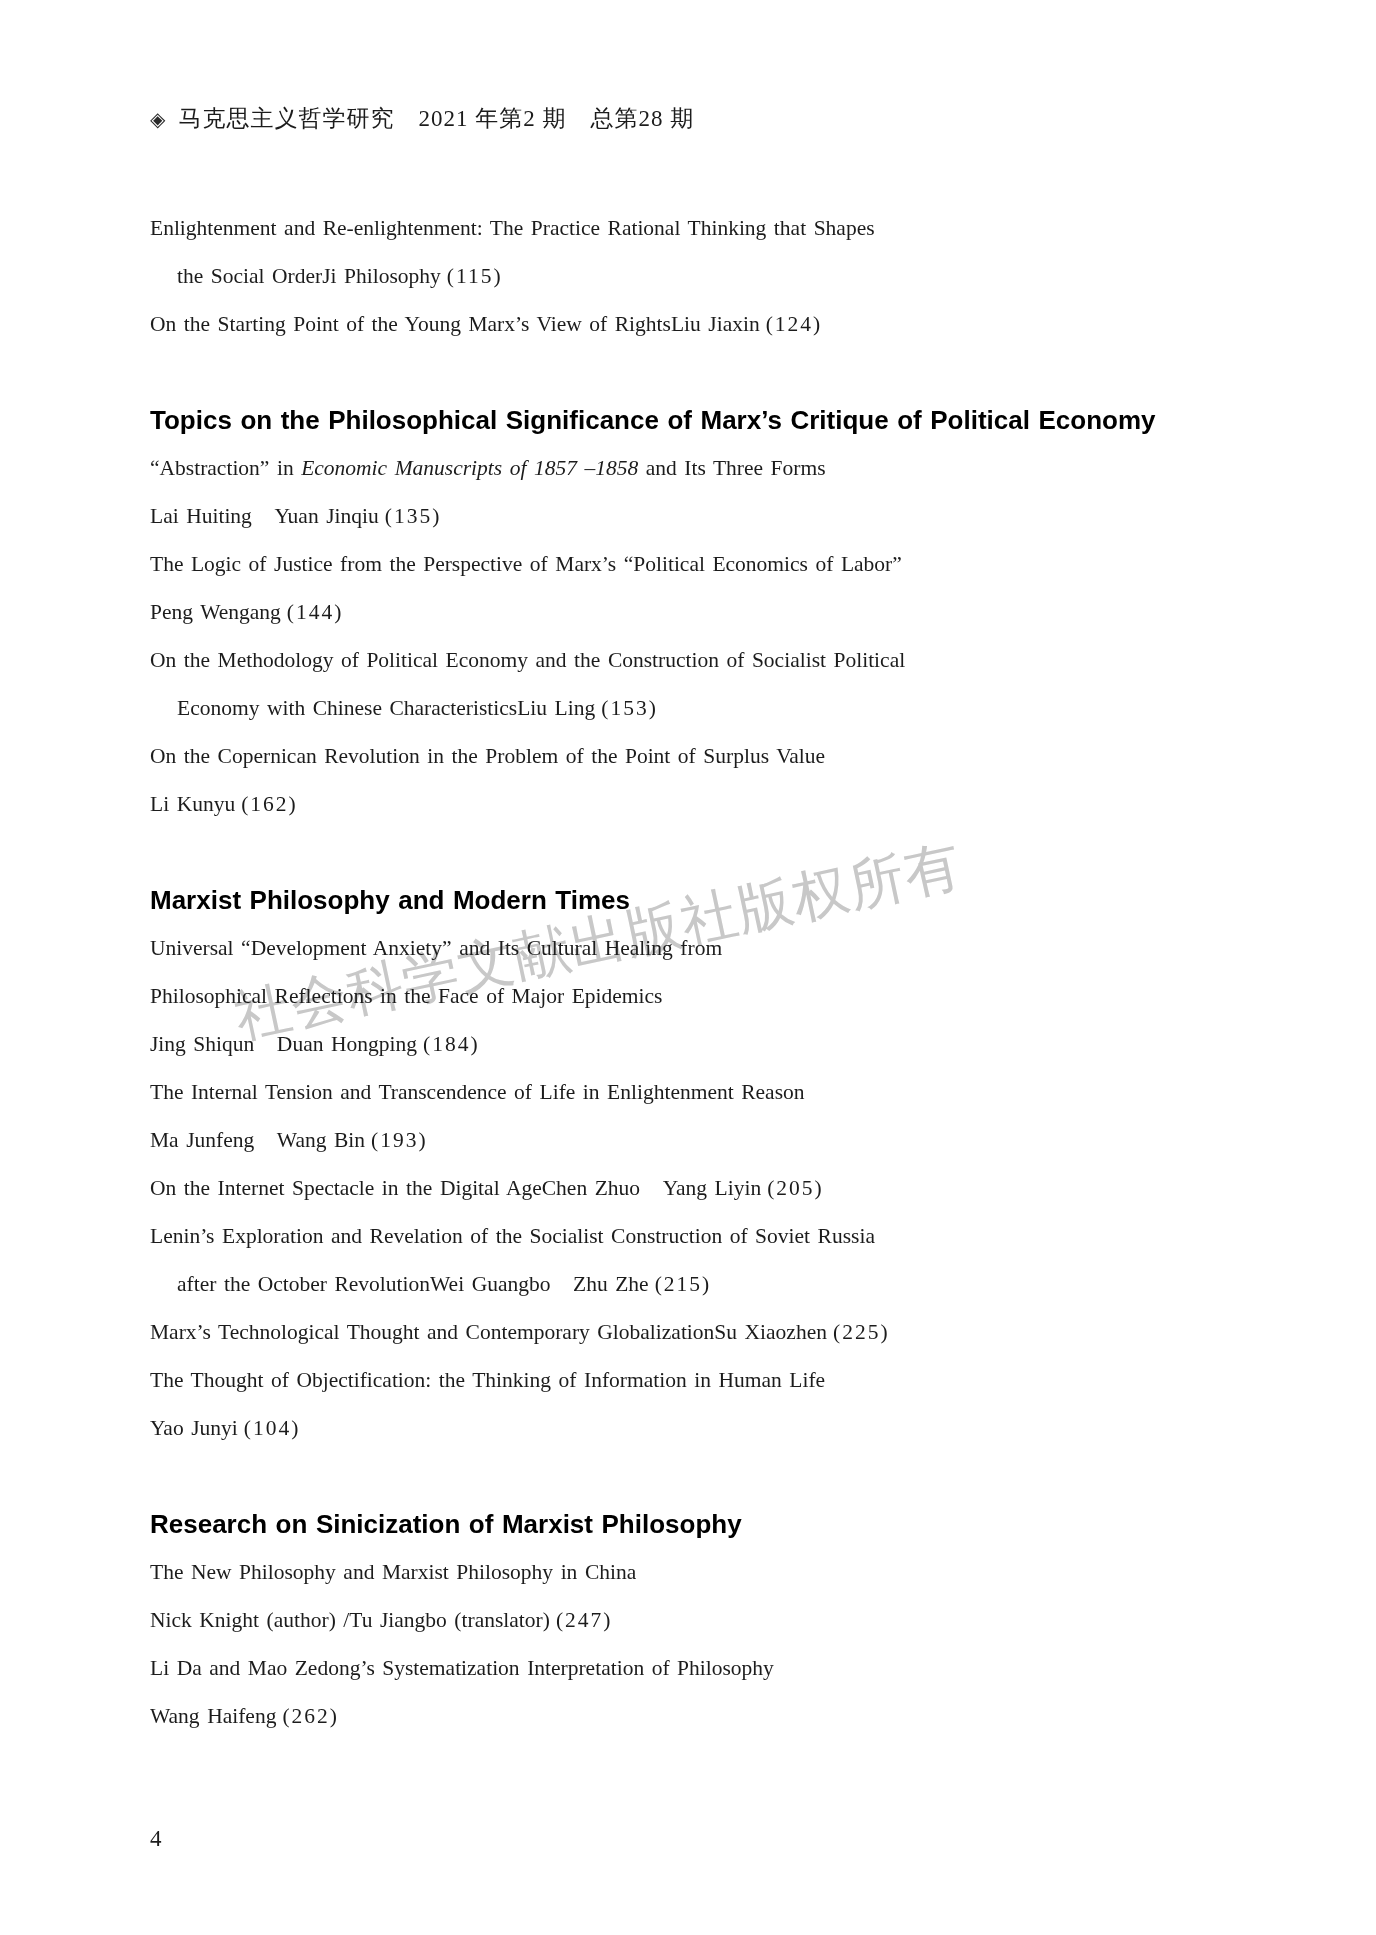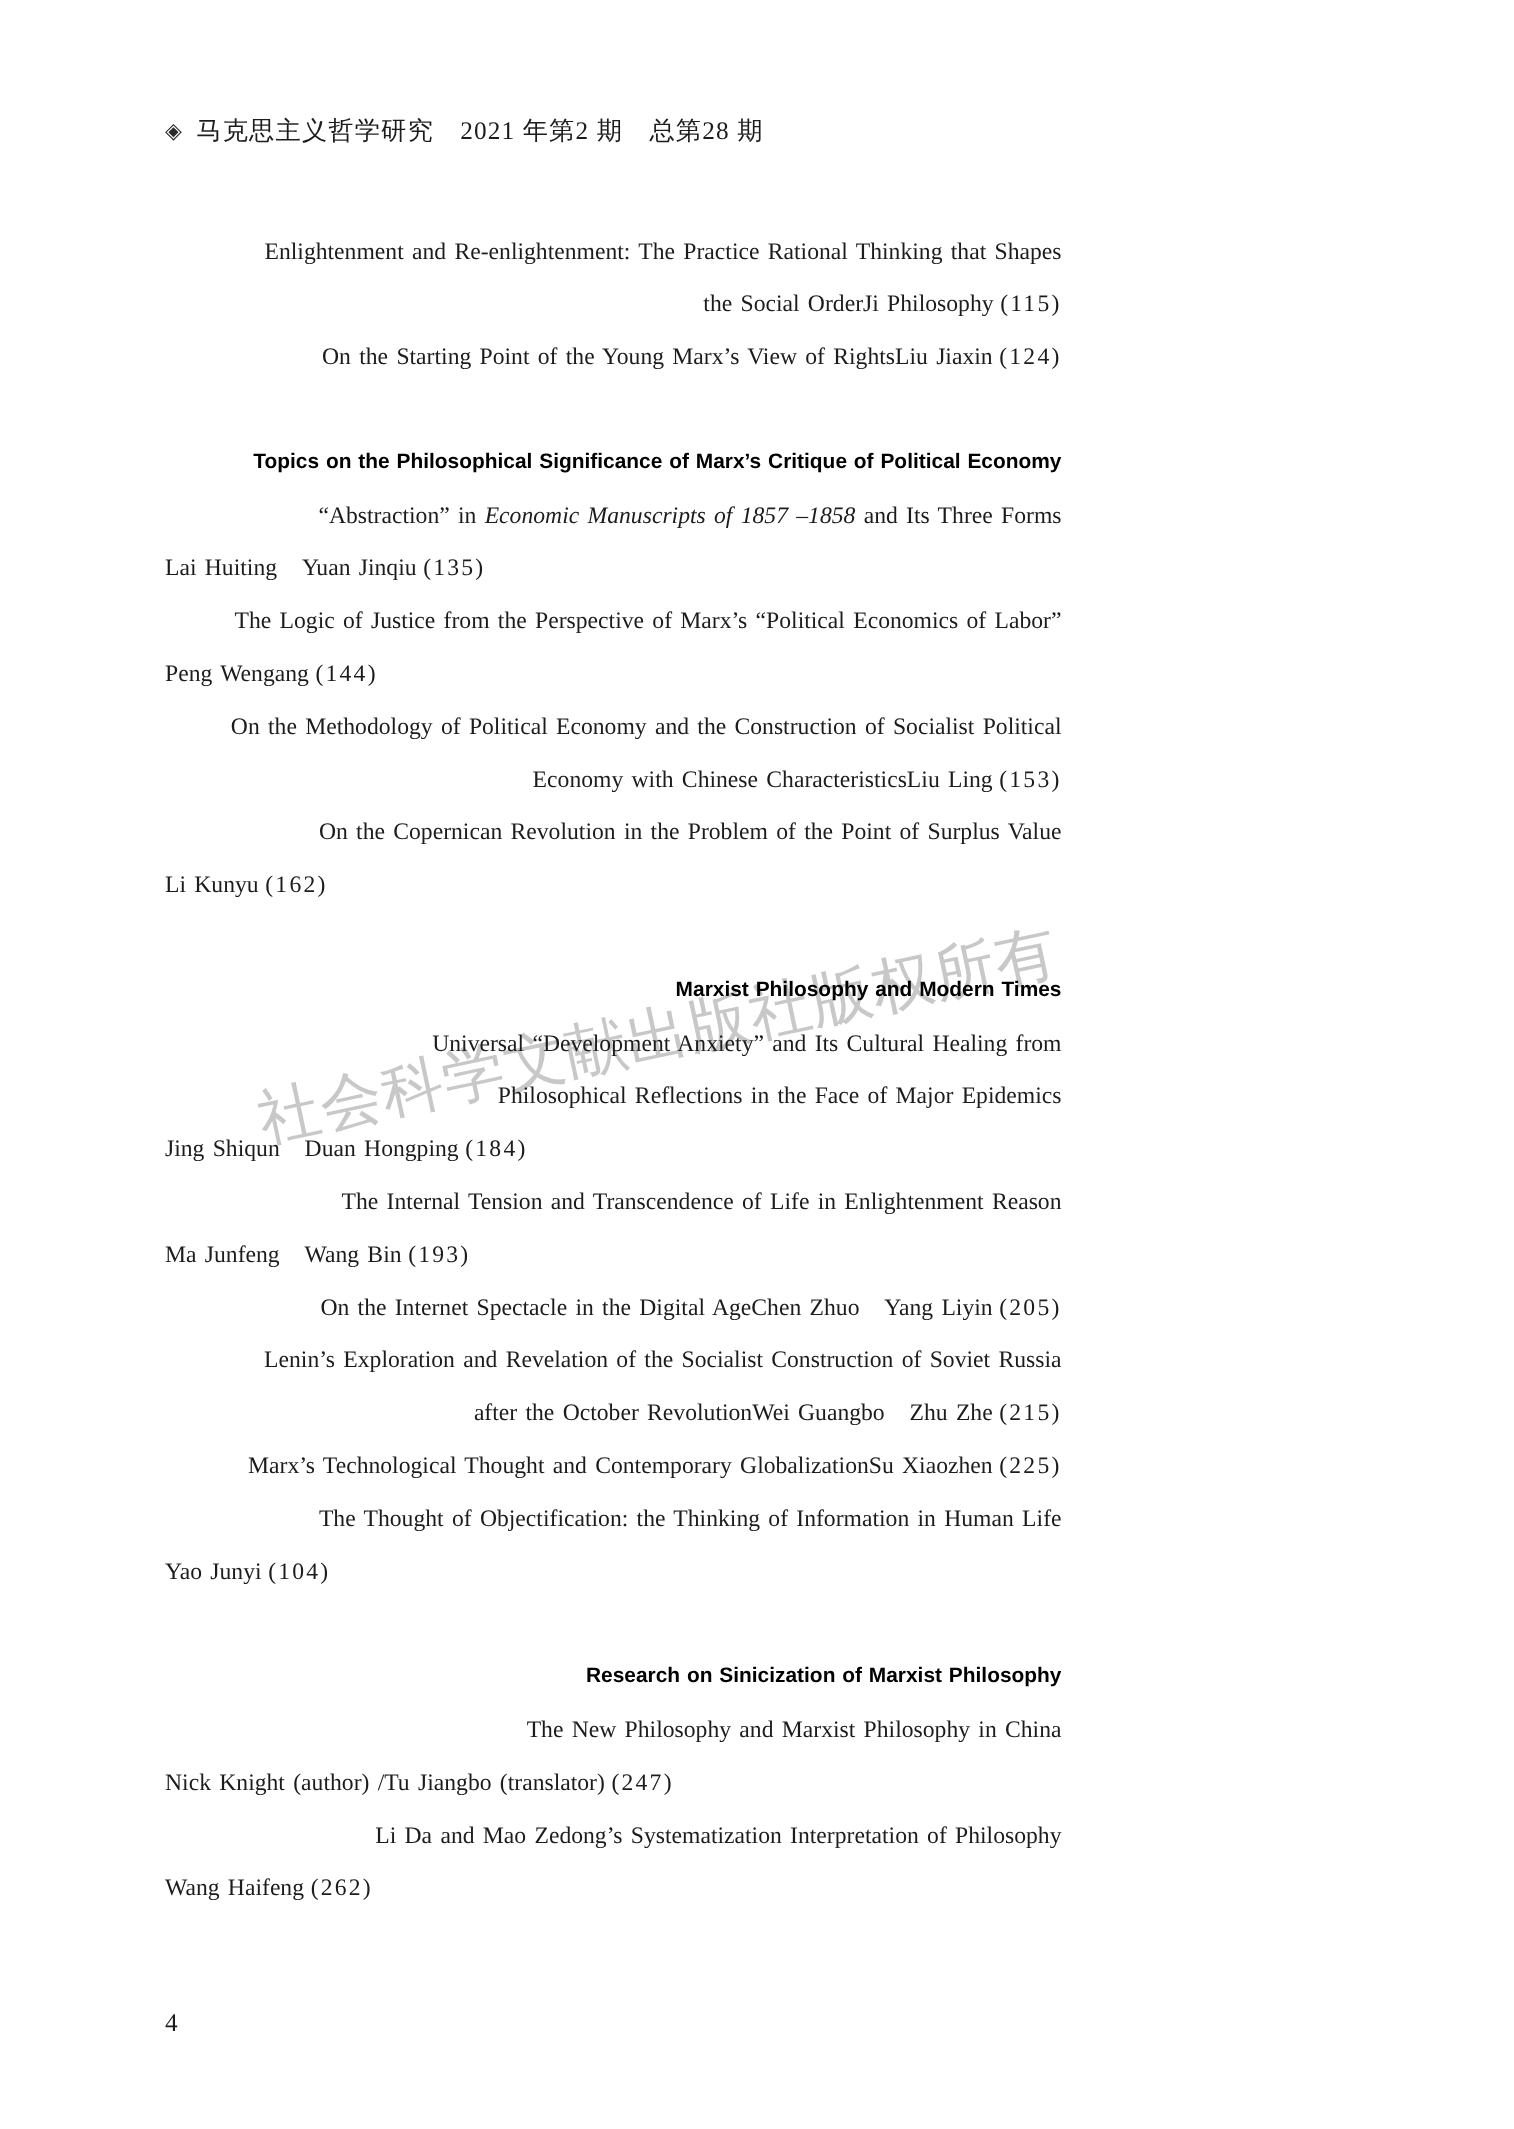--- a/index.html
+++ b/index.html
@@ -45,32 +45,32 @@
   .toc {
     position: absolute;
     left: 150px;
     top: 204px;
     width: 815px;
     z-index: 1;
   }
   .row {
     height: 48px;
     display: flex;
-    justify-content: flex-end;
+    justify-content: flex-start;
     align-items: center;
     font-size: 21.5px;
     word-spacing: 0.1em;
     white-space: nowrap;
   }
   .row.gap { height: 48px; }
   .row.ref { justify-content: flex-start; }
   .row.heading {
     font-family: "Liberation Sans", "DejaVu Sans", sans-serif;
     font-weight: bold;
-    font-size: 19px;
+    font-size: 26px;
     word-spacing: 0.05em;
     color: #000000;
   }
   .row .title-text { display: inline-block; }
   .row.indent .title-text { padding-left: 27px; }
   .row .title-text i { font-style: italic; }
   .ref-group { white-space: nowrap; }
   .authors { }
   .pageno { letter-spacing: 2px; margin-left: 6px; }
   .page-number {

